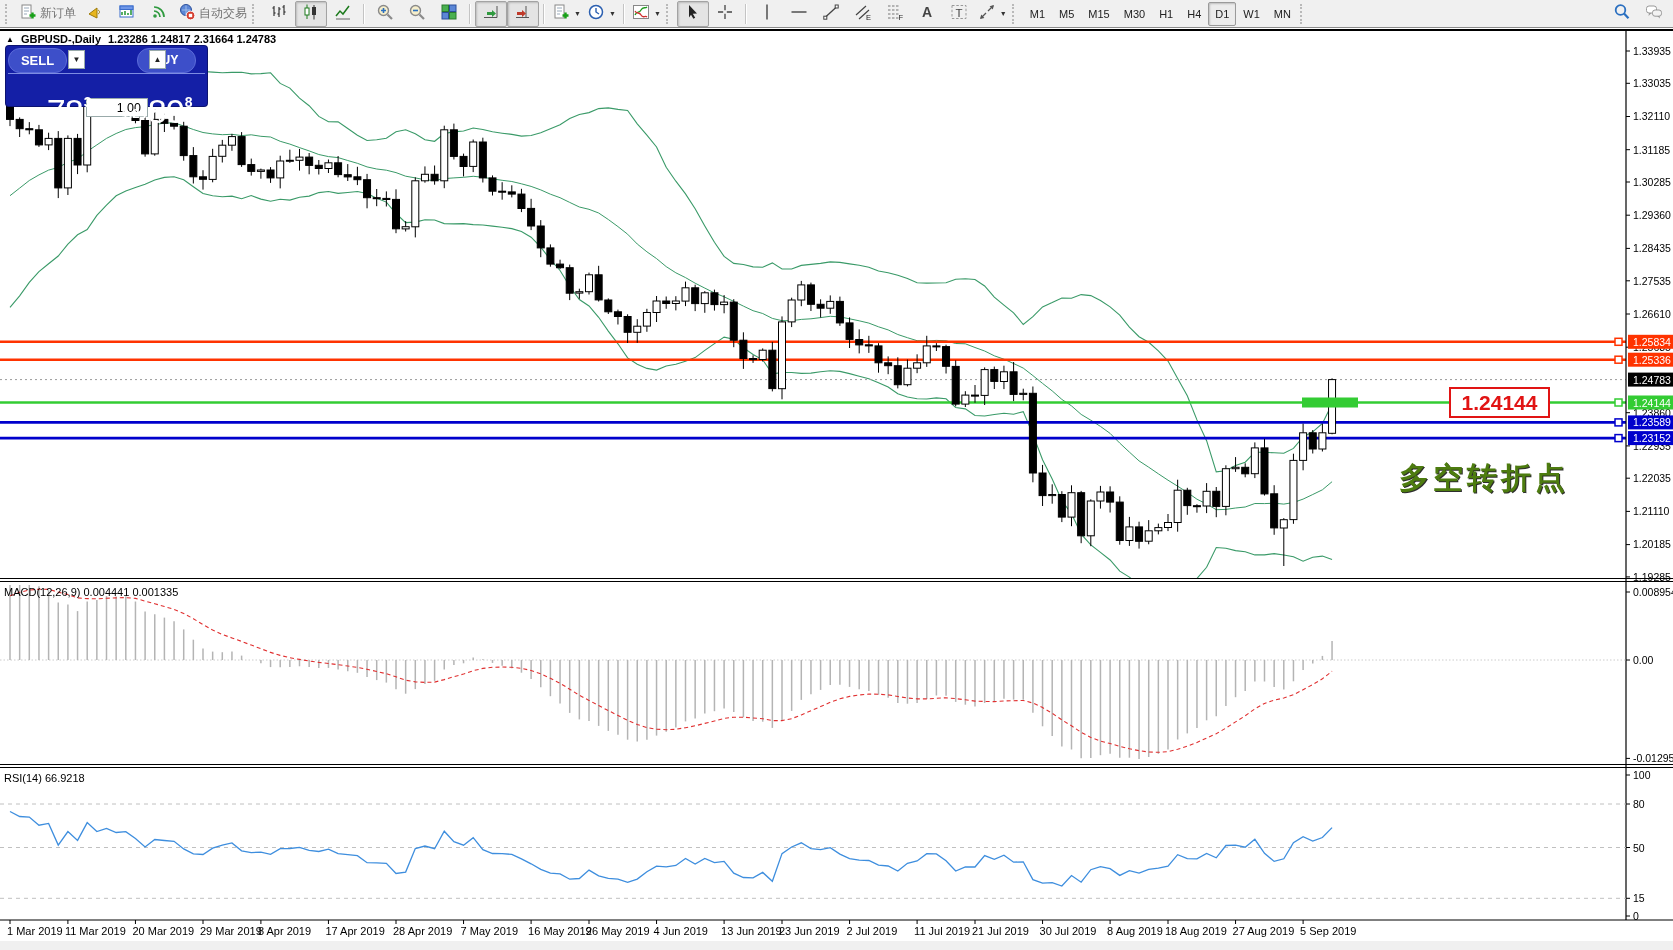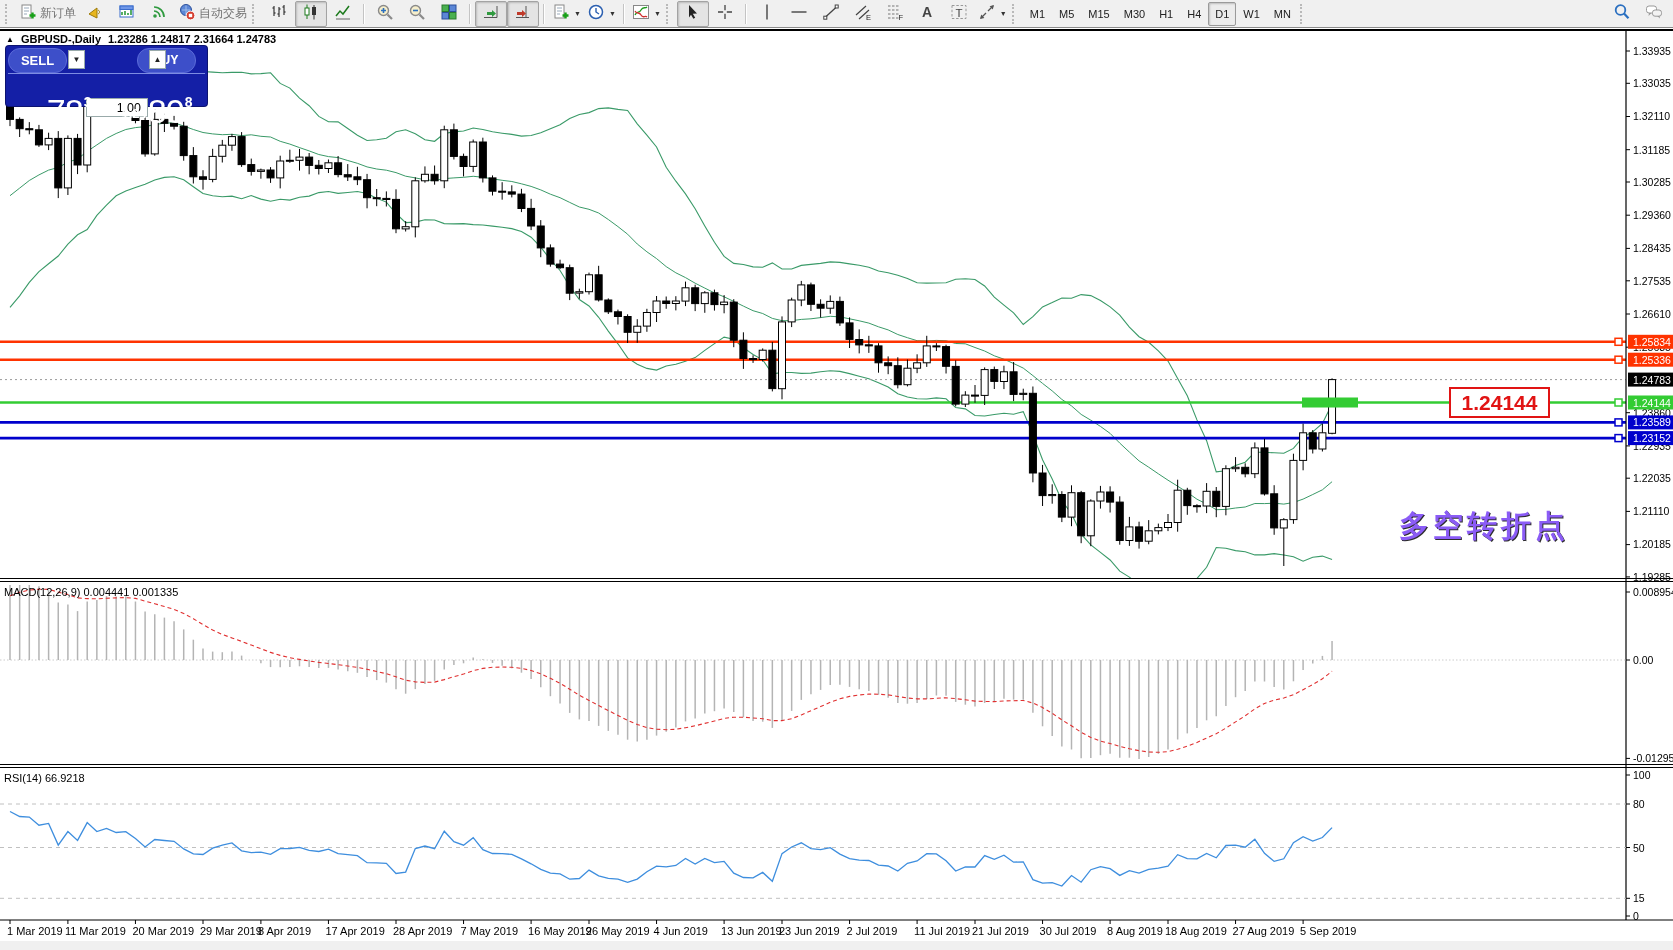--- a/index.html
+++ b/index.html
@@ -38,23 +38,23 @@
             box-sizing:border-box;font-size:12.5px;color:#000;display:flex;align-items:center;justify-content:flex-end;padding-right:6px;margin-top:48px;}
   .ocp .rule{position:absolute;left:2px;right:2px;top:27px;height:1px;background:#7d8ce2;}
   .price{position:absolute;top:26px;height:34px;color:#fff;display:flex;align-items:flex-end;justify-content:center;margin-top:20px;}
   .price.sellp{left:0;width:100px;} .price.buyp{left:101px;width:100px;}
   .price .sm{font-size:13px;font-weight:700;margin-bottom:5px;}
   .price .big{font-size:34px;font-weight:400;line-height:30px;letter-spacing:-1px;margin:0 1px;}
   .price .sup{font-size:14px;font-weight:700;margin-bottom:16px;}
   
   .redbox{position:absolute;left:1449px;top:387px;width:97px;height:27px;border:2px solid #e11414;background:#fff;
           color:#e11414;font-size:21px;font-weight:700;display:flex;align-items:center;justify-content:center;z-index:4;}
-  .cnote{position:absolute;left:1399px;top:458px;font-size:30px;font-weight:700;color:#8b5cf6;
+  .cnote{position:absolute;left:1399px;top:458px;font-size:30px;font-weight:700;color:#4d7c0f;
          text-shadow:1px 1px 0 #2e2e2e;letter-spacing:4px;white-space:nowrap;z-index:4;
-         font-family:Liberation Serif, serif;margin-top:48px;}
+         font-family:Liberation Serif, serif;}
 </style>
 </head>
 <body>
 
 <div class="app">
 
   <div class="toolbar">
     <div class="grip"></div>
     <div class="tbtn">
       <span><svg width="18" height="18" viewBox="0 0 18 18">

